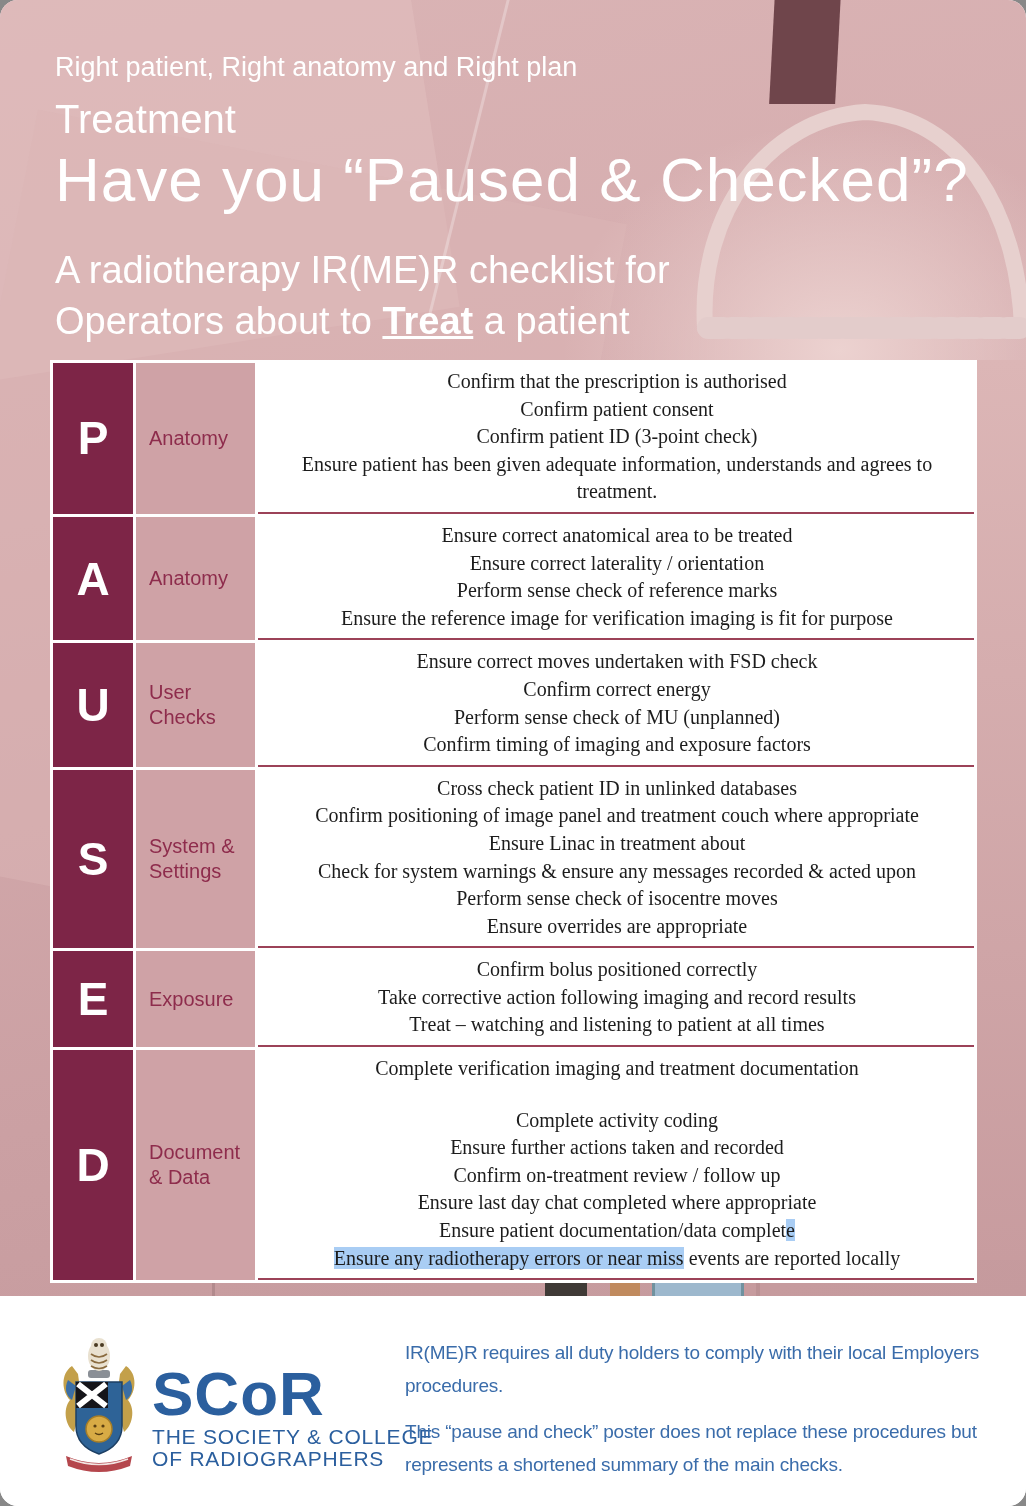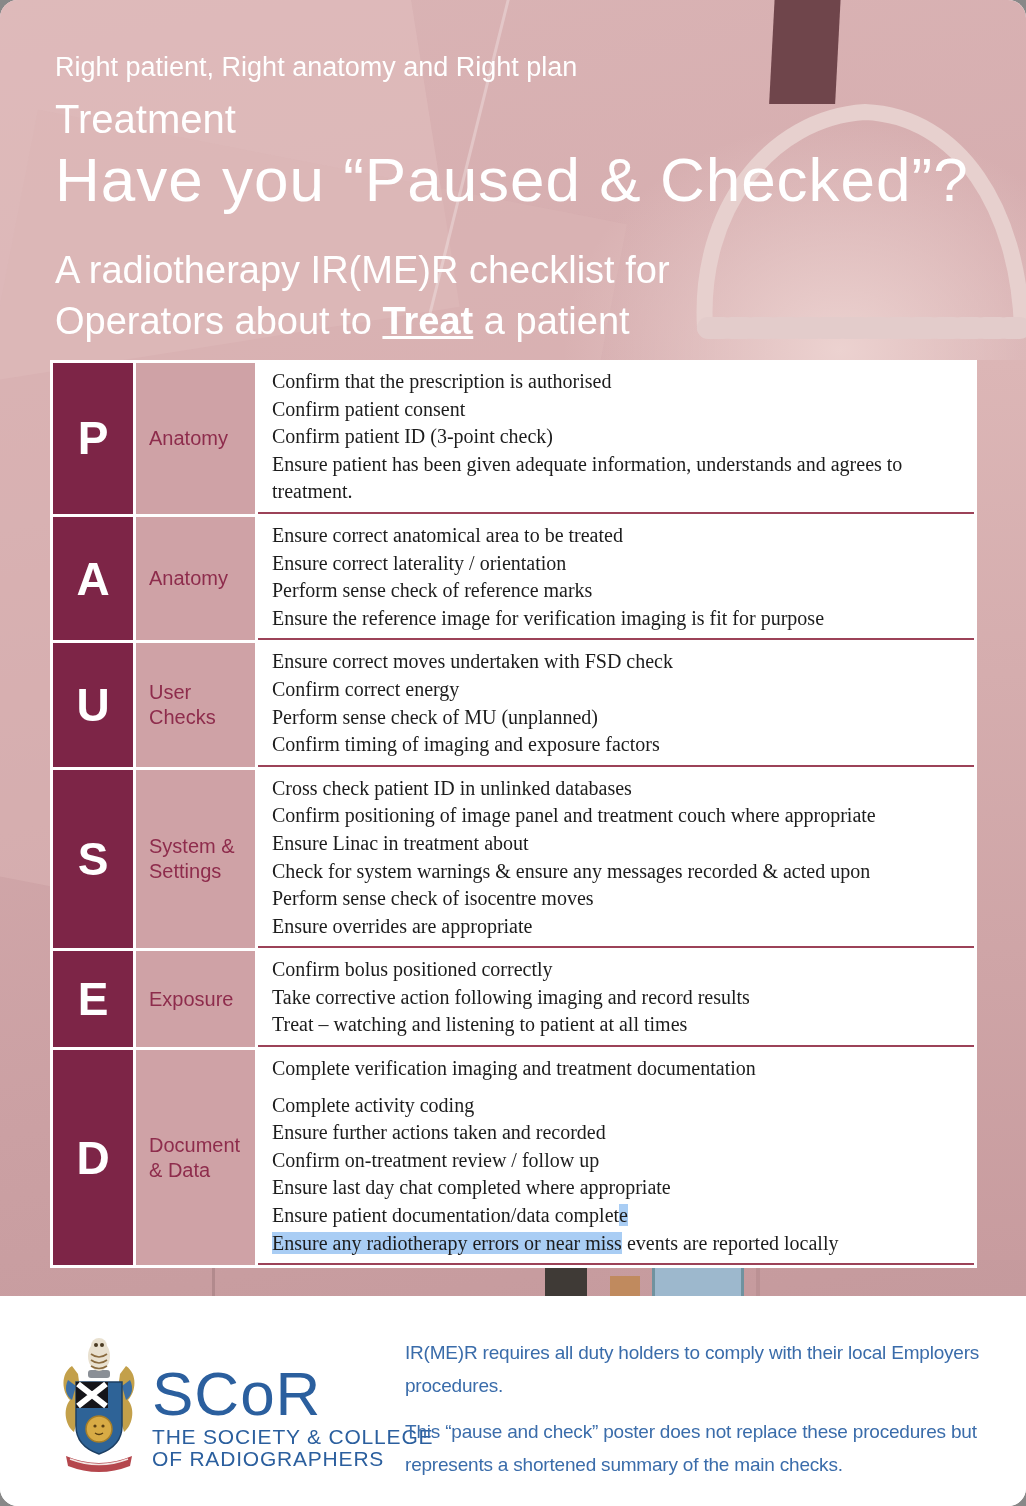--- a/index.html
+++ b/index.html
@@ -55,32 +55,32 @@
     background:#7d2547;color:#ffffff;display:flex;align-items:center;justify-content:center;
     font-size:46px;font-weight:bold;
   }
   .cell-label{
     background:#cfa2a6;color:#8e2c4c;display:flex;align-items:center;
     font-size:20px;padding-left:13px;white-space:pre-line;line-height:25px;
   }
   .cell-items{
     background:#ffffff;border-bottom:2px solid #9c4258;
     padding:5px 12px 6px 14px;
-    font-family:"Liberation Serif",serif;font-size:20px;line-height:27.6px;color:#1c1c1c;
+    font-family:"Liberation Serif",serif;font-size:20px;line-height:27.6px;color:#1c1c1c;text-align:center;
   }
   .item{margin:0;}
-  .item.gap{margin-bottom:9px;}
+  .item.gap{margin-bottom:24px;}
   .item .hl{background:#a9cdf4;}
 
   
   .footer{position:absolute;left:0;top:1296px;width:1026px;height:210px;background:#ffffff;}
   .logo{position:absolute;left:58px;top:38px;display:flex;}
   .crest{width:82px;height:138px;}
   .logo-text{margin-left:12px;padding-top:32px;}
-  .scor-word{font-size:62px;font-weight:normal;color:#2b5f9e;line-height:56px;letter-spacing:1px;}
+  .scor-word{font-size:62px;font-weight:bold;color:#2b5f9e;line-height:56px;letter-spacing:1px;}
   .scor-sub{font-size:21px;color:#2b5f9e;letter-spacing:.8px;line-height:22px;margin-top:4px;}
   .foot-text{position:absolute;left:405px;top:40px;width:618px;color:#3a6caa;
     font-size:19px;line-height:33px;}
   .foot-text p{margin:0 0 13px 0;letter-spacing:-0.2px;}
   .foot-text p:last-child{margin-bottom:0;}
 </style>
 </head>
 <body>
 
 <div class="page">

